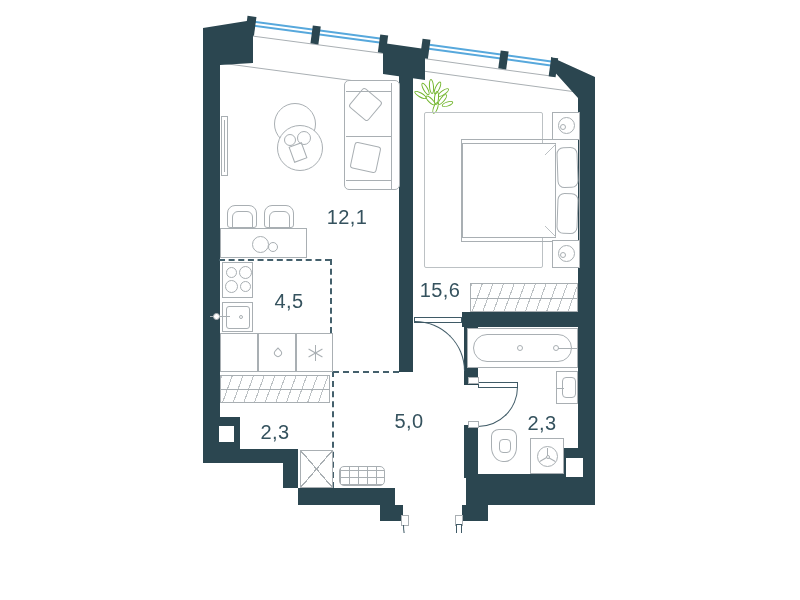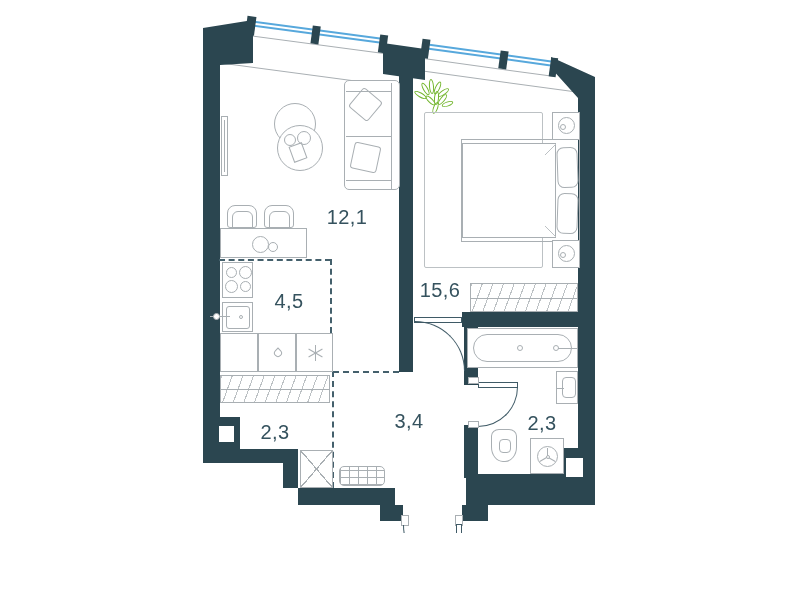--- a/index.html
+++ b/index.html
@@ -210,16 +210,16 @@
   <div class="jamb" style="left:468px;top:421px;width:11px;height:7px;"></div>
   <div class="jamb" style="left:401px;top:515px;width:8px;height:11px;"></div>
   <div class="jamb" style="left:455px;top:515px;width:8px;height:11px;"></div>
   <div class="leaf" style="left:456px;top:524px;width:6px;height:54px;"></div>
   <div class="arc" style="left:403px;top:525px;width:55px;height:54px;border-bottom:1px solid var(--door);border-left:1px solid var(--door);border-bottom-left-radius:100% 100%;"></div>
 
   <div class="lbl" style="left:347px;top:217px;">12,1</div>
   <div class="lbl" style="left:289px;top:301px;">4,5</div>
   <div class="lbl" style="left:440px;top:290px;">15,6</div>
   <div class="lbl" style="left:275px;top:432px;">2,3</div>
-  <div class="lbl" style="left:409px;top:421px;">3,4</div>
+  <div class="lbl" style="left:409px;top:421px;">5,0</div>
   <div class="lbl" style="left:542px;top:423px;">2,3</div>
 
 </div>
 
 </body></html>

